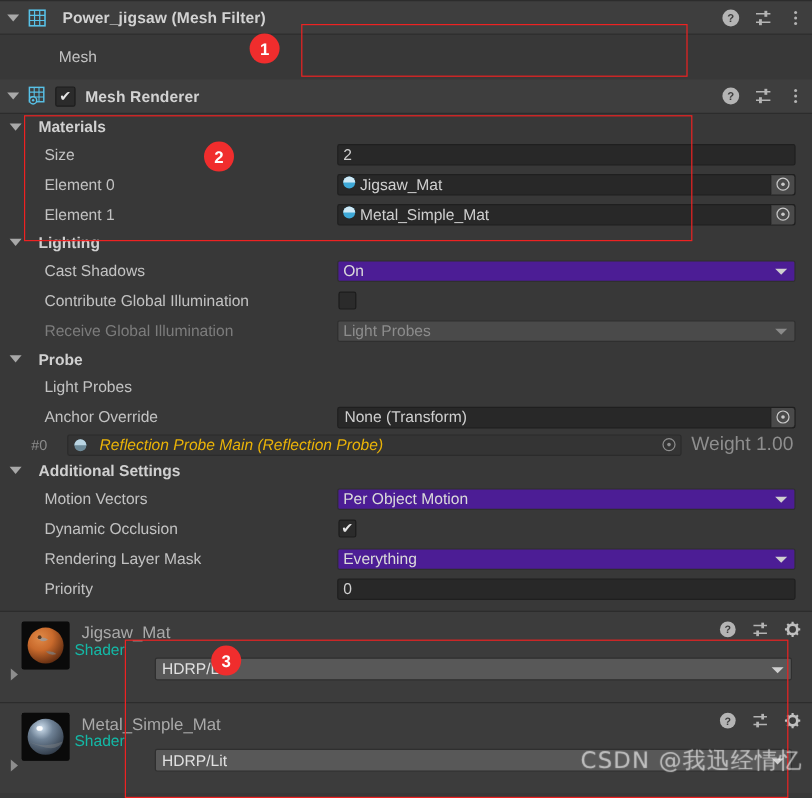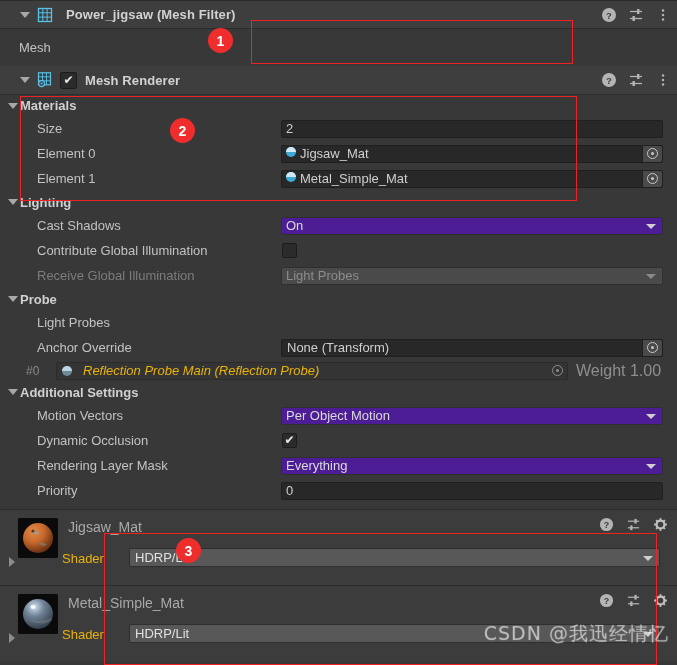--- a/index.html
+++ b/index.html
@@ -11,21 +11,21 @@
     color:#c4c4c4;
     overflow:hidden;
     position:relative;
     -webkit-font-smoothing:antialiased;
   }
   .panel{position:relative;width:677px;height:665px;}
 
   
   .comp-header{
     height:28px;background:#3e3e3e;border-bottom:1px solid #2c2c2c;
-    display:flex;align-items:center;padding:0 18px;position:relative;
+    display:flex;align-items:center;padding:0 4px;position:relative;
   }
   .comp-header.first{border-top:1px solid #2c2c2c;}
   .foldout{
     width:14px;height:14px;flex:0 0 14px;display:flex;align-items:center;justify-content:center;
   }
   .foldout .tri{
     width:0;height:0;border-left:5px solid transparent;border-right:5px solid transparent;
     border-top:6px solid #a8a8a8;
   }
   .foldout.closed .tri{
@@ -43,25 +43,25 @@
   .chk.on{background:#2b2b2b;}
   .chk .mark{color:#e6e6e6;font-size:12px;line-height:12px;font-weight:bold;}
   .hdr-icons{position:absolute;right:6px;top:0;height:28px;display:flex;align-items:center;gap:11px;}
   .ic{width:16px;height:16px;display:block;}
 
   
   .row{height:25px;display:flex;align-items:center;position:relative;}
   .label{color:#c2c2c2;font-size:13px;white-space:nowrap;}
   .label.dim{color:#7c7c7c;}
   .lbl-indent1{padding-left:37px;}
-  .lbl-indent0{padding-left:19px;}
+  .lbl-indent0{padding-left:32px;margin-left:17px;}
   .section-hdr{
     height:22px;display:flex;align-items:center;padding-left:6px;position:relative;
   }
-  .section-hdr .stitle{font-weight:bold;color:#d0d0d0;margin-left:0;font-size:13px;}
+  .section-hdr .stitle{font-weight:bold;color:#d0d0d0;margin-left:12px;font-size:13px;}
 
   
   .objfield{
     height:18px;background:#282828;border:1px solid #1f1f1f;border-radius:2px;
     display:flex;align-items:center;position:relative;box-sizing:border-box;
   }
   .objfield .oftext{color:#cfcfcf;font-size:13px;margin-left:3px;white-space:nowrap;}
   .objfield .sphere{margin-left:3px;}
   .picker{
     position:absolute;right:0;top:0;bottom:0;width:19px;
@@ -124,21 +124,21 @@
   .probe-weight{position:absolute;left:576px;color:#8e8e8e;font-size:16px;}
 
   
   .mat-block{background:#3c3c3c;border-top:1px solid #2c2c2c;position:relative;height:74px;}
   .mat-thumb{
     position:absolute;left:18px;top:8px;width:40px;height:40px;border-radius:2px;
     background:#0b0b0b;overflow:hidden;
   }
   .mat-name{position:absolute;left:68px;top:9px;font-size:14px;color:#a9a9a9;}
   .mat-fold{position:absolute;left:5px;top:45px;}
-  .mat-shader-lbl{position:absolute;left:62px;top:41px;font-size:13px;color:#eab308;}
+  .mat-shader-lbl{position:absolute;left:62px;top:24px;font-size:13px;color:#14b8a6;}
   .mat-shader-dd{
     position:absolute;left:129px;top:38px;width:531px;height:19px;
     background:#585858;border:1px solid #2f2f2f;border-radius:2px;
     display:flex;align-items:center;box-sizing:border-box;
   }
   .mat-shader-dd span{color:#e0e0e0;font-size:13px;margin-left:5px;}
   .mat-hdr-icons{position:absolute;right:8px;top:7px;display:flex;align-items:center;gap:11px;}
 
   
   .anno-box{

